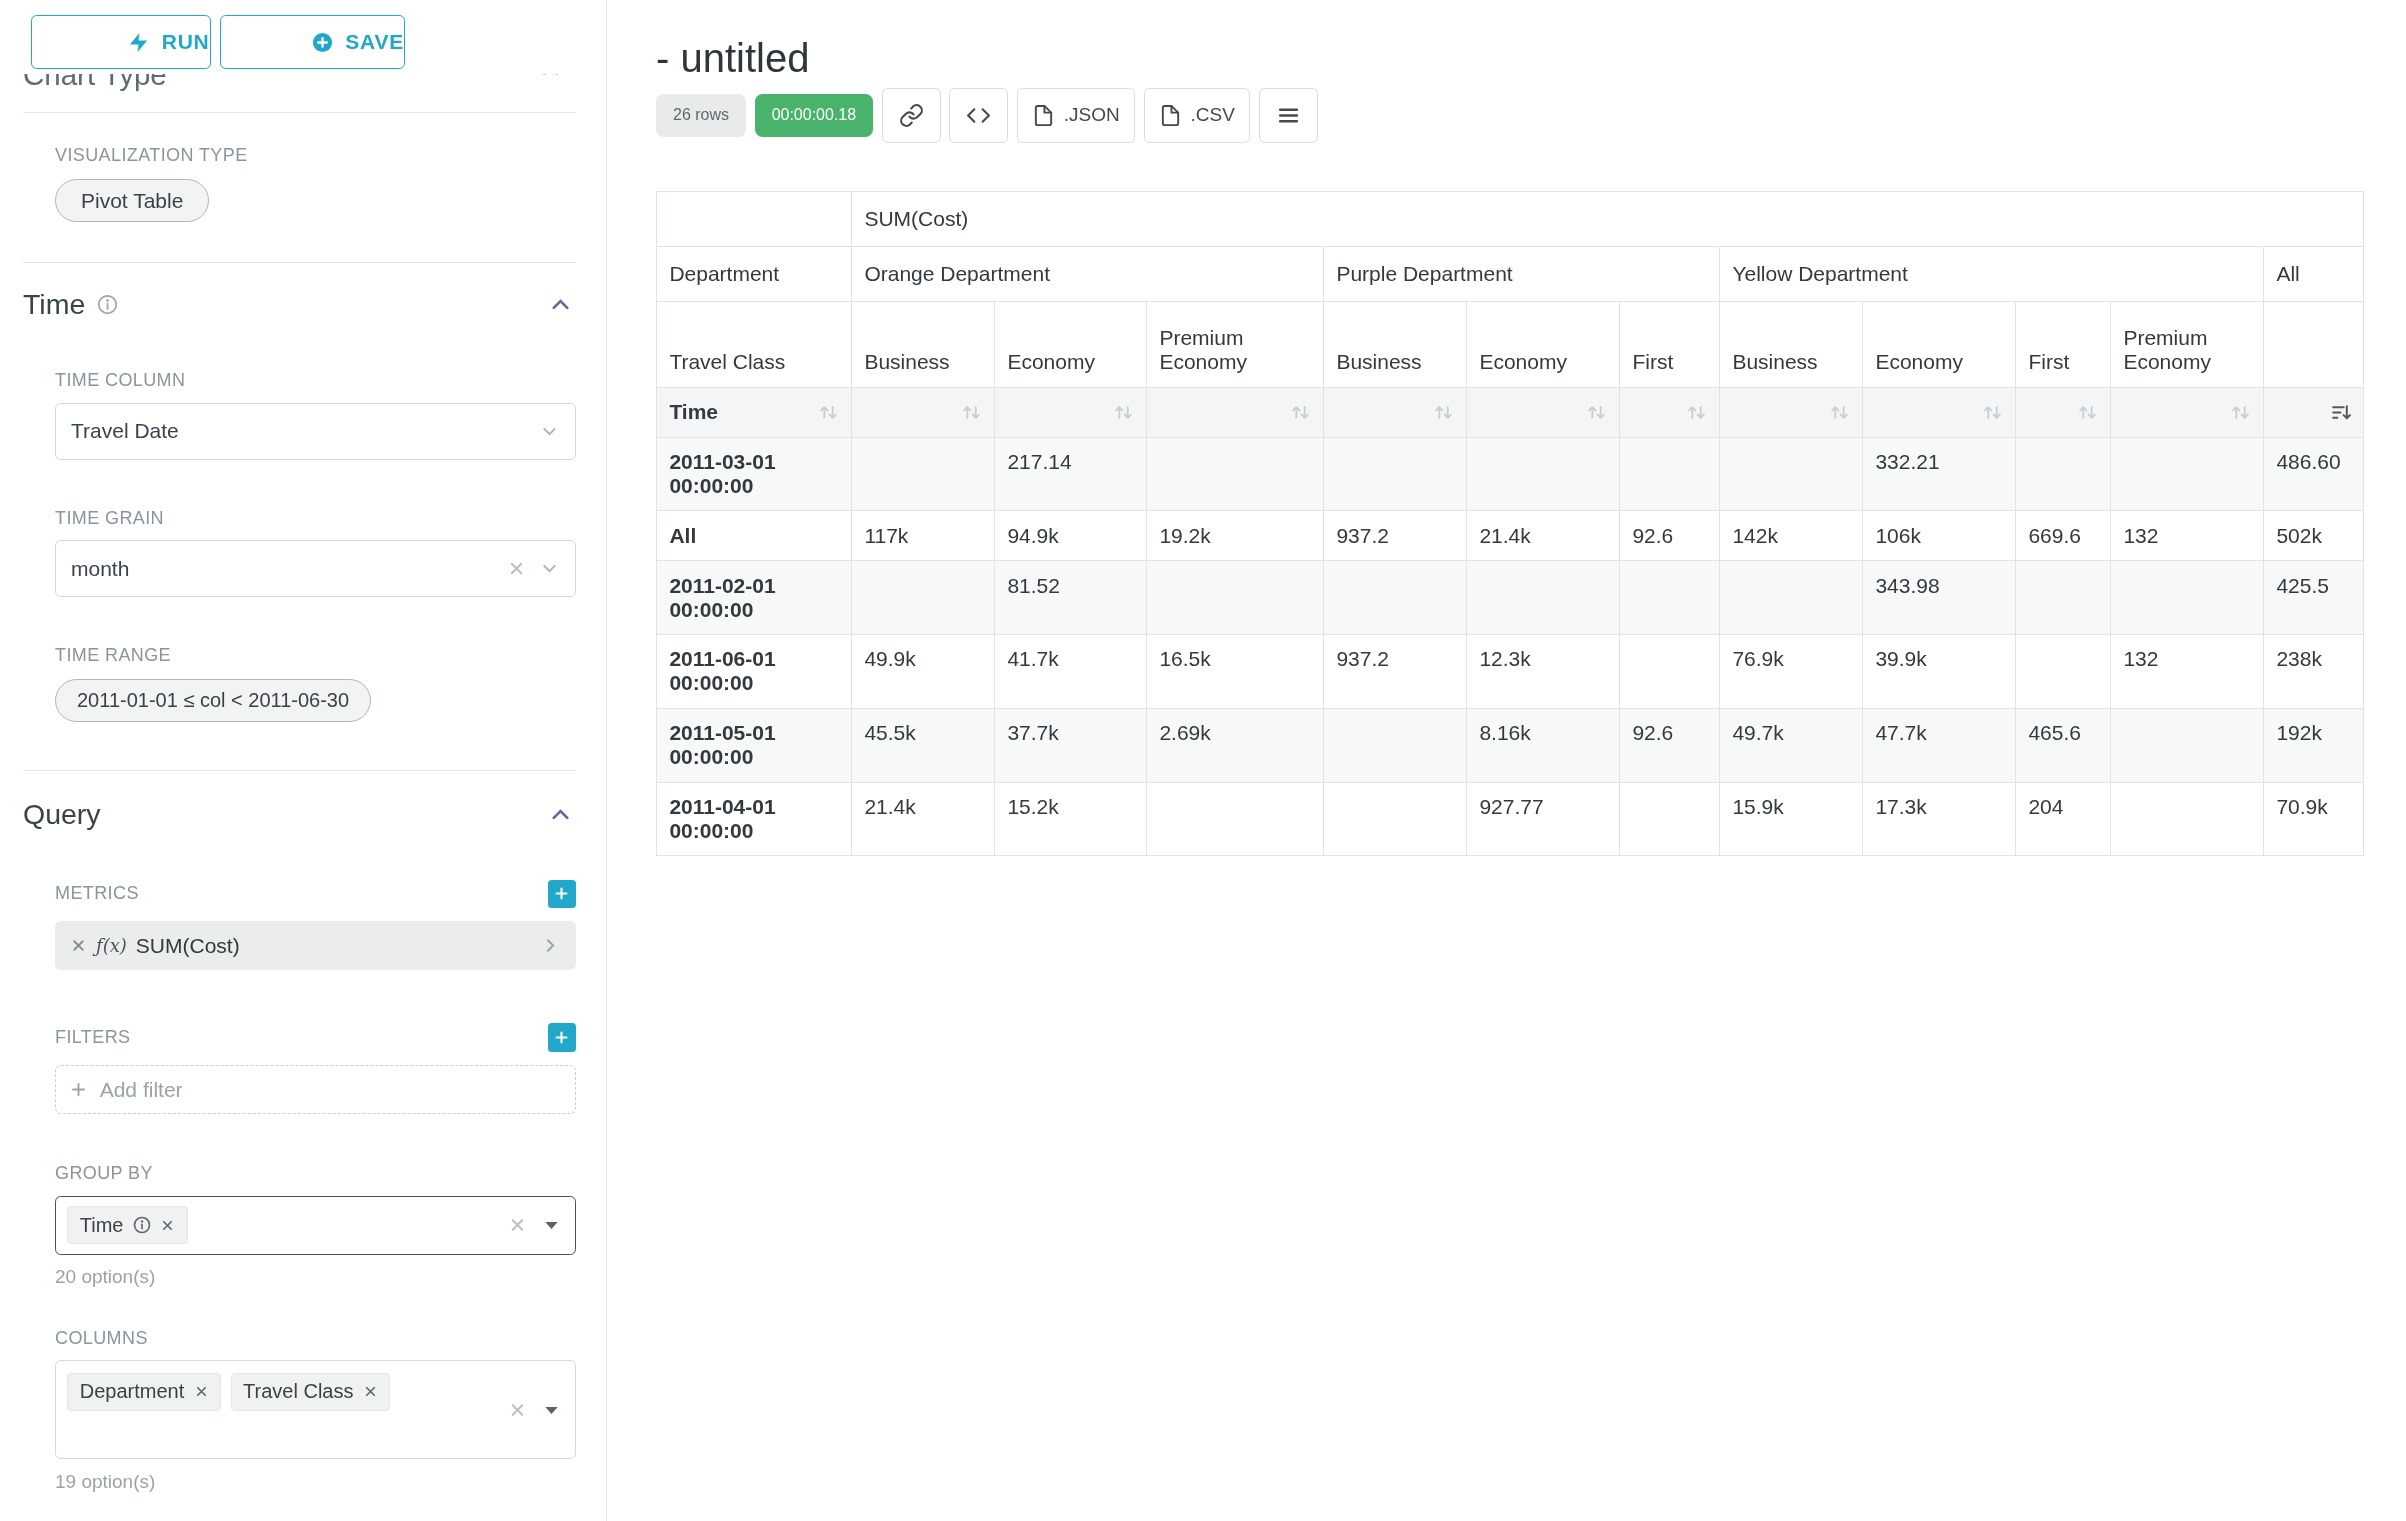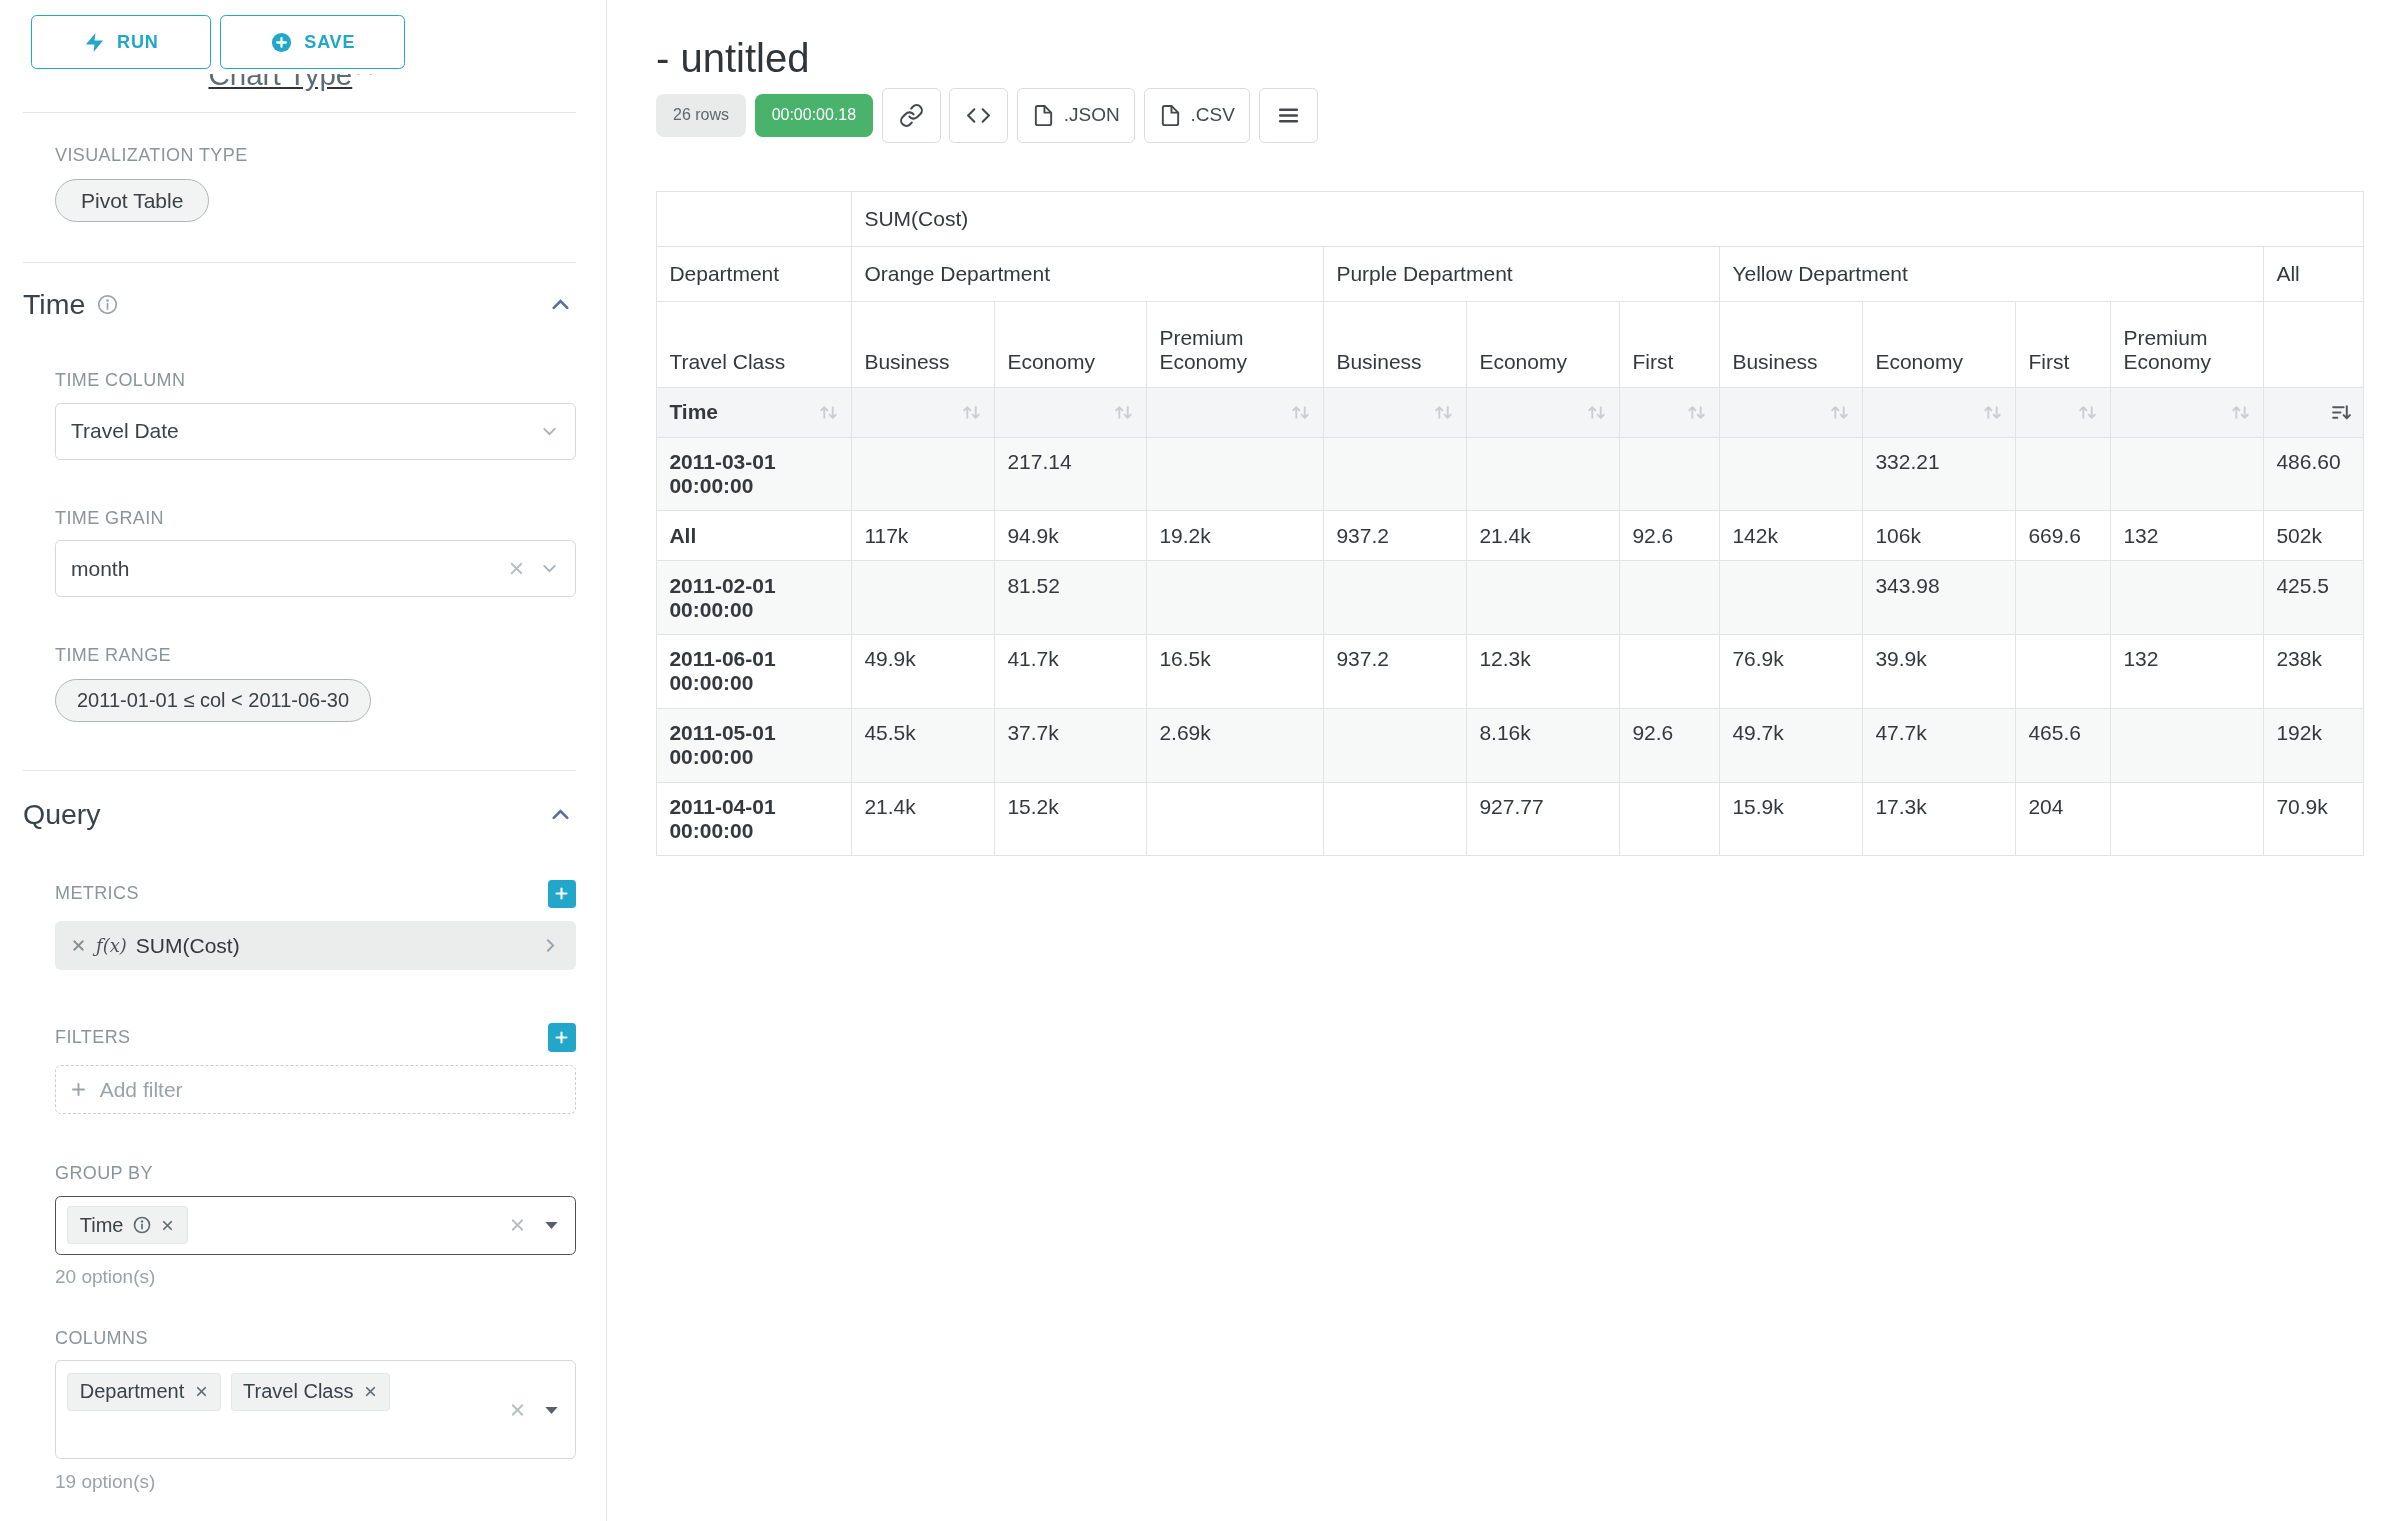--- a/index.html
+++ b/index.html
@@ -3,25 +3,25 @@
 <meta charset="utf-8">
 <style>
   *{box-sizing:border-box;margin:0;padding:0;}
   html,body{width:2406px;height:1522px;}
   body{font-family:"Liberation Sans",sans-serif;background:#fff;color:#333;overflow:hidden;}
   .app{display:flex;width:100%;height:100%;}
 
   
   .sidebar{width:607px;min-width:607px;height:100%;border-right:1px solid #e0e4e6;padding:15px 30px 0 23px;background:#fff;}
   .btn-row{display:flex;gap:9.5px;margin-left:7.6px;}
-  .btn{height:54px;border:1px solid #20a7c9;background:#fff;color:#20a7c9;border-radius:5.7px;display:flex;align-items:center;justify-content:center;gap:11.4px;font-size:18px;font-weight:700;letter-spacing:0.8px;font-family:inherit;cursor:pointer;}
+  .btn{height:54px;border:1px solid #20a7c9;background:#fff;color:#20a7c9;border-radius:5.7px;display:flex;align-items:center;justify-content:flex-end;gap:11.4px;font-size:21px;font-weight:700;letter-spacing:0.8px;font-family:inherit;cursor:pointer;}
   .btn.run{width:180px;}
   .btn.save{width:185px;}
   .clip{height:28.5px;overflow:hidden;margin-top:4.8px;}
-  .clip-inner{display:flex;justify-content:center;align-items:flex-start;margin-top:-16px;padding-right:13.3px;text-decoration:underline;}
+  .clip-inner{display:flex;justify-content:space-between;align-items:flex-start;margin-top:-16px;padding-right:13.3px;}
   .clip-title{font-size:29.5px;color:#5d6b75;}
   .hr{border-top:1px solid #e3e6e8;margin-top:9.5px;}
   .indent{margin-left:32px;}
   .ctl-label{font-size:18px;color:#8a959b;letter-spacing:0.4px;}
   .mt34{margin-top:32px;} .mt42{margin-top:40px;} .mt50{margin-top:48px;}
   .mt52{margin-top:49px;} .mt56{margin-top:53px;}
   .pill{display:inline-block;border:1px solid #aeb6ba;background:#f2f3f3;border-radius:28.5px;padding:8.6px 25px;font-size:21px;color:#3b4247;margin-top:13.3px;cursor:pointer;}
   .pill.range{font-size:20px;padding:8.6px 21px;}
   .sect{display:flex;align-items:center;gap:11.4px;margin-top:25px;cursor:pointer;}
   .sect.q{margin-top:27px;}

